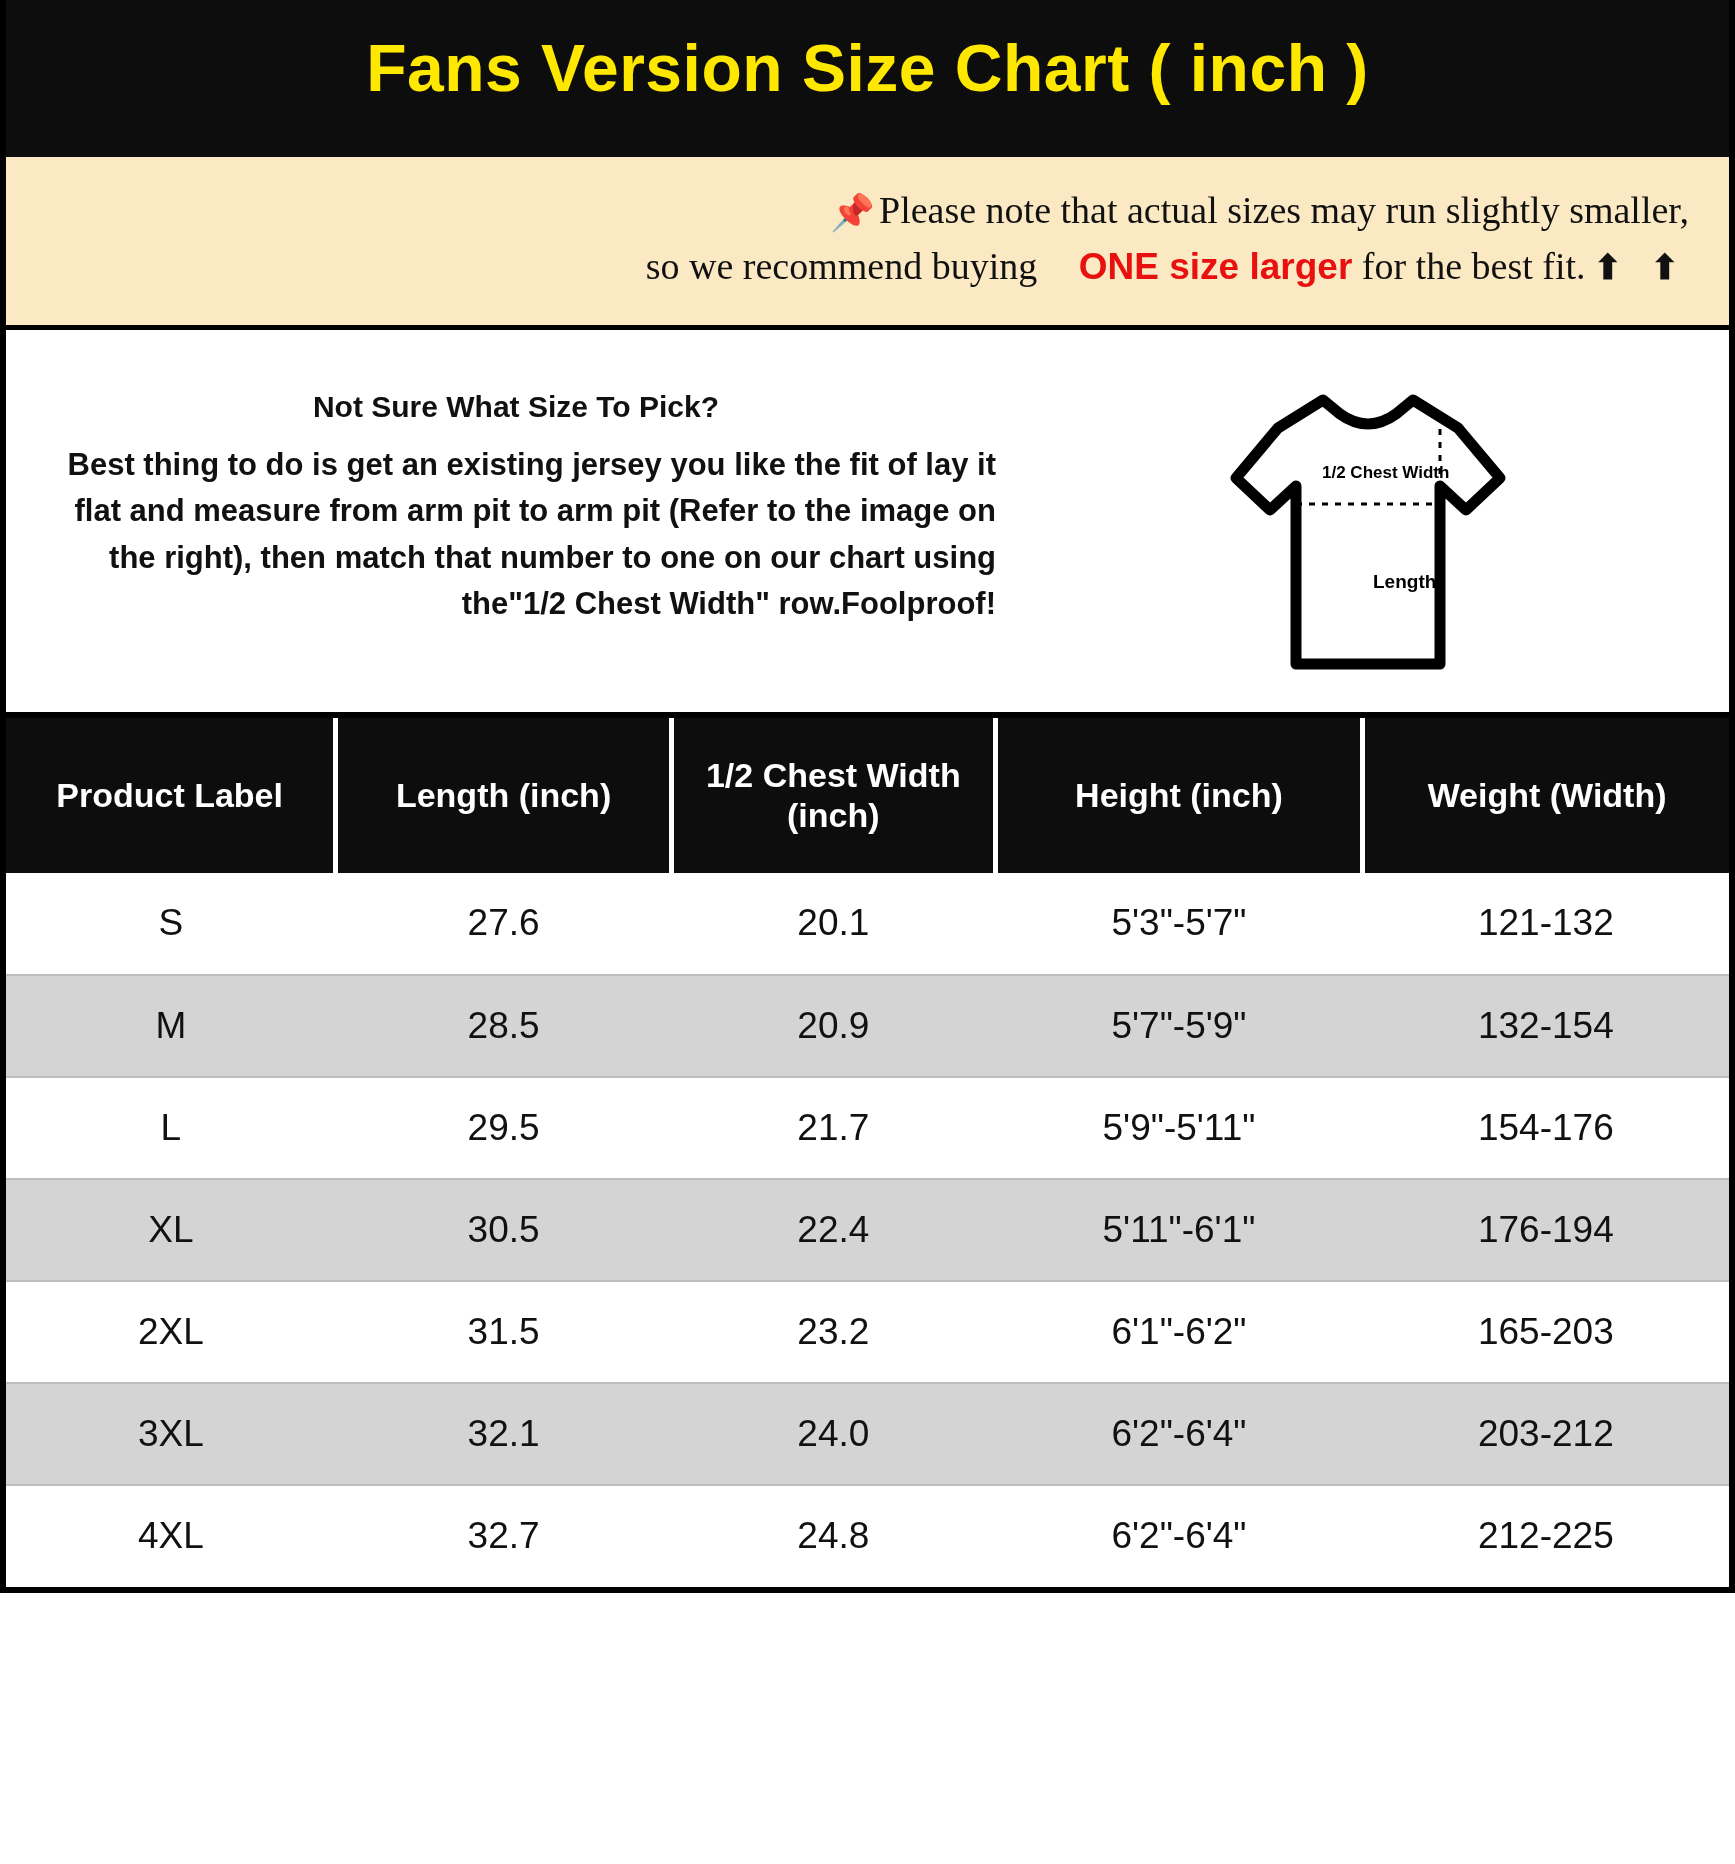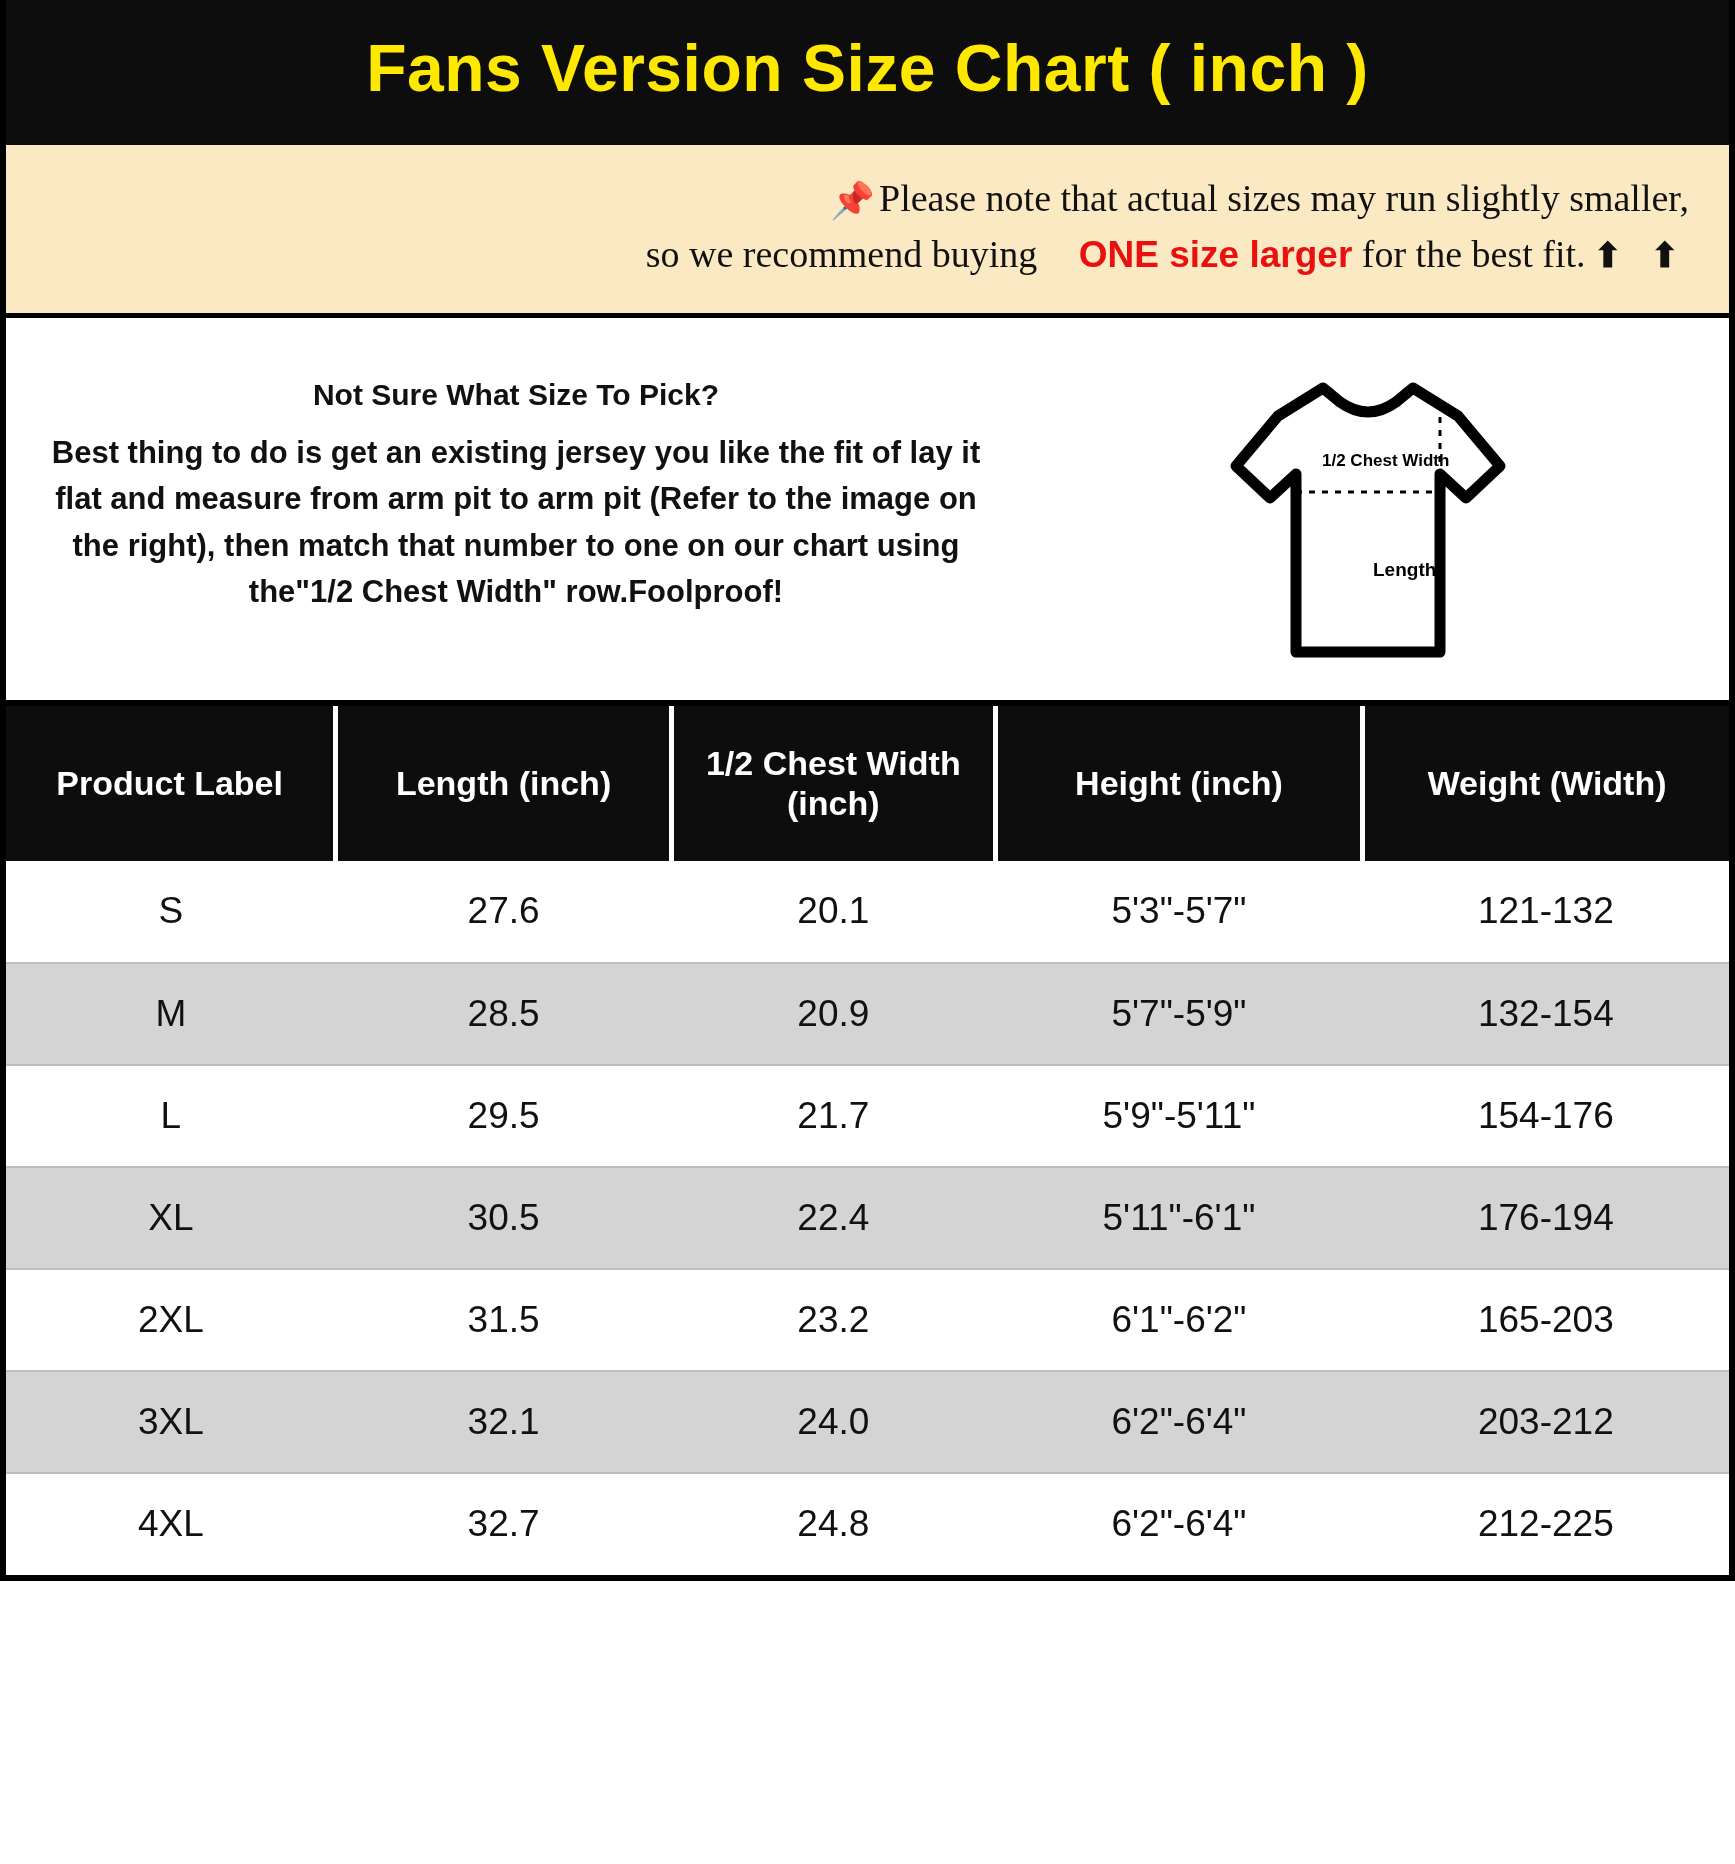--- a/index.html
+++ b/index.html
@@ -17,21 +17,21 @@
     background: #ffffff;
     border-left: 6px solid #000;
     border-right: 6px solid #000;
     border-bottom: 6px solid #000;
   }
 
   
   .title-bar {
     background: #0d0d0d;
     text-align: center;
-    padding: 34px 0 42px 0;
+    padding: 34px 0 54px 0;
   }
   .title-bar .title {
     color: #ffe800;
     font-size: 66px;
     font-weight: bold;
     letter-spacing: 0.5px;
     line-height: 1.05;
     font-family: "Liberation Sans", sans-serif;
   }
 
@@ -88,21 +88,21 @@
     font-weight: bold;
     color: #111;
     margin-bottom: 18px;
     font-family: "Liberation Sans", sans-serif;
   }
   .info-body {
     font-size: 31px;
     font-weight: bold;
     line-height: 1.5;
     color: #111;
-    text-align: center;
+    text-align: right;
     font-family: "Liberation Sans", sans-serif;
   }
   .shirt-wrap {
     flex: 1 1 auto;
     display: flex;
     justify-content: center;
     align-items: flex-start;
     padding-top: 10px;
   }
   .shirt-svg {

